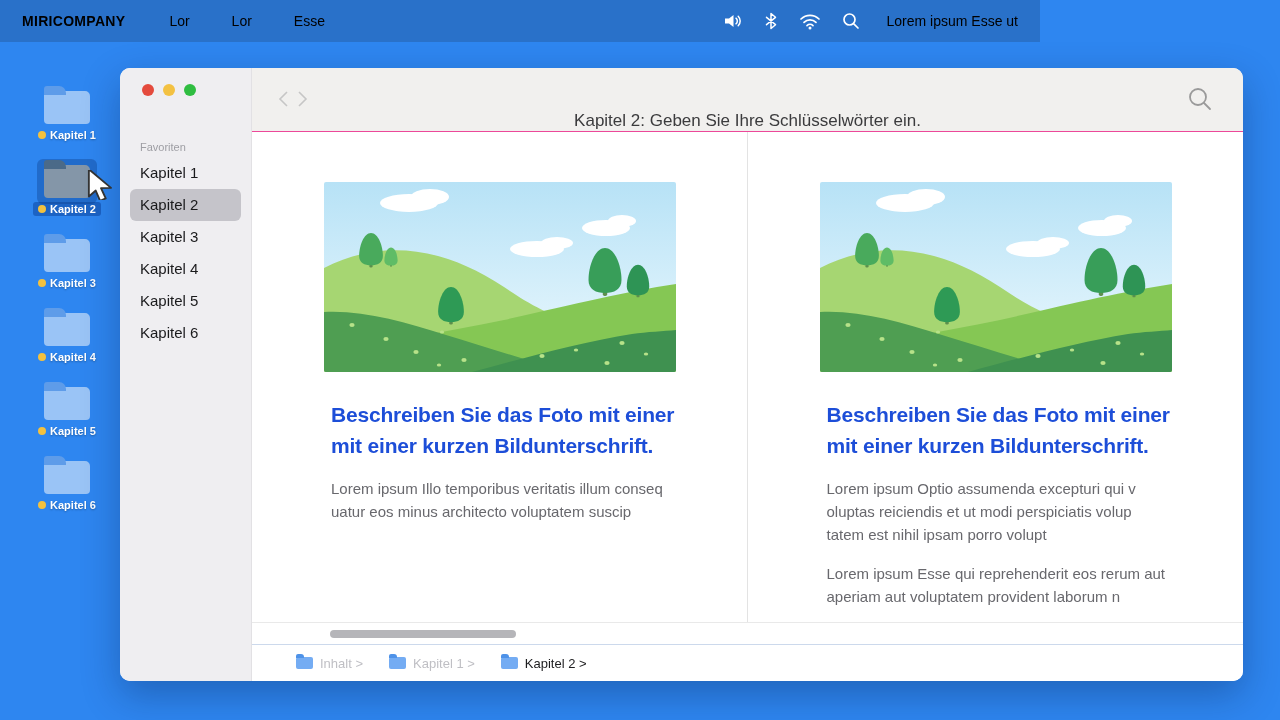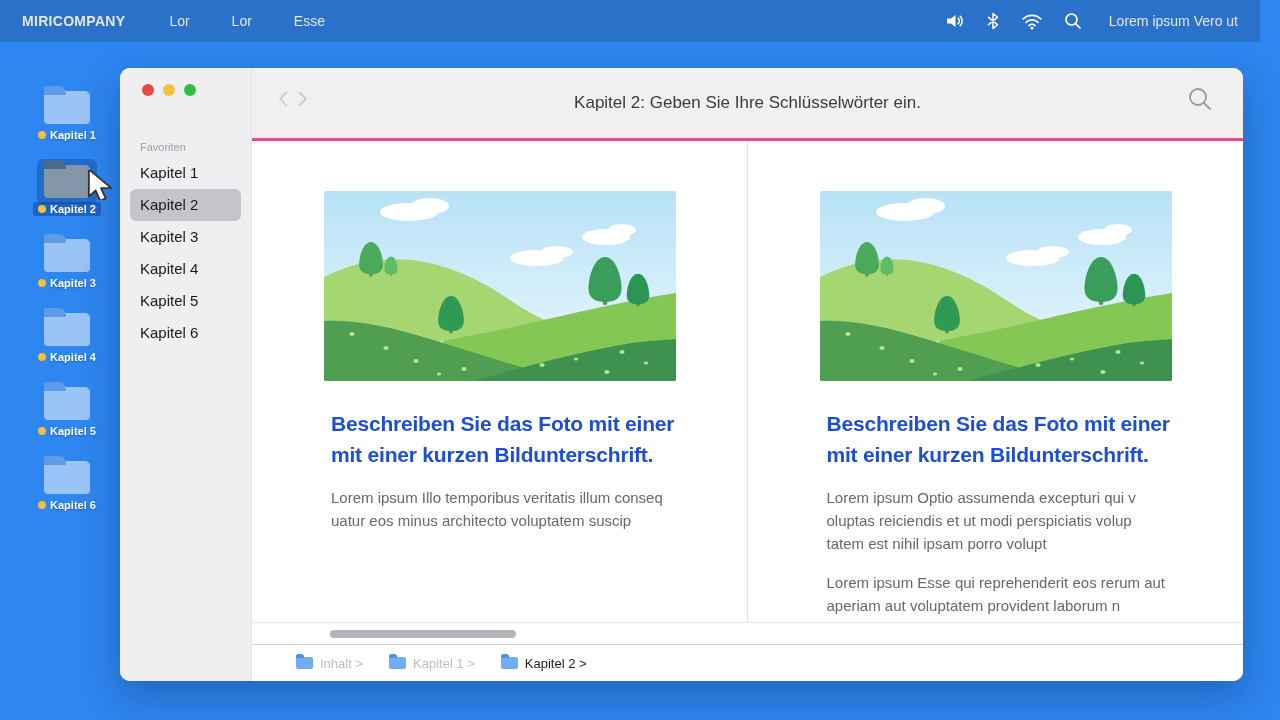--- a/index.html
+++ b/index.html
@@ -1,21 +1,21 @@
 <!DOCTYPE html>
 <html><head>
 <meta charset="utf-8">
 <style>
   * { margin:0; padding:0; box-sizing:border-box; }
   html,body { width:1280px; height:720px; overflow:hidden; }
   body { font-family:"Liberation Sans", sans-serif; background:#2e86f0; position:relative; }
 
   
-  .menubar { position:absolute; left:0; top:0; width:1260px; height:42px;
-    background:#2971c9; display:flex; align-items:center; padding:0 22px; color:#e5e5e5; }
+  .menubar { position:absolute; left:0; top:0; width:1040px; height:42px;
+    background:#2971c9; display:flex; align-items:center; padding:0 22px; color:#000000; }
   .brand { font-size:14px; font-weight:700; letter-spacing:.3px; margin-right:38px; }
   .menu-item { font-size:14px; margin-right:30px; padding:2px 6px; }
   .mb-right { margin-left:auto; display:flex; align-items:center; gap:21px; }
   .mb-icon { display:flex; align-items:center; }
   .mb-status { font-size:14px; margin-left:6px; }
 
   
   .desktop-icons { position:absolute; left:28px; top:84px; width:78px; }
   .dicon { position:relative; width:78px; display:flex; flex-direction:column;
     align-items:center; margin-bottom:16px; }
@@ -45,22 +45,22 @@
   .lights { display:flex; gap:9px; padding-left:12px; }
   .light { width:12px; height:12px; border-radius:50%; }
   .light.red { background:#e44a3d; } .light.yellow { background:#f3c142; } .light.green { background:#2fbd41; }
   .fav-label { margin:45px 0 4px 10px; font-size:11px; color:#9e9ea4; }
   .side-item { height:32px; line-height:32px; padding-left:10px; font-size:15px;
     color:#1a1a1c; border-radius:6px; }
   .side-item.selected { background:#c5c4ca; }
 
   .main { flex:1; display:flex; flex-direction:column; min-width:0; }
 
-  .toolbar { position:relative; height:73px; flex:none; background:#f1f0ee;
-    border-bottom:3px solid #ec4899; display:flex; align-items:center; justify-content:center; }
+  .toolbar { position:relative; height:64px; flex:none; background:#f1f0ee;
+    border-bottom:1px solid #ec4899; display:flex; align-items:flex-end; justify-content:center; }
   .nav-chevrons { position:absolute; left:24px; top:21px; display:flex; gap:2px; }
   .tb-title { font-size:17px; color:#3b3b3d; }
   .tb-search { position:absolute; right:30px; top:18px; }
 
   .content { flex:1; display:flex; min-height:0; background:#fff; }
   .col { width:50%; padding:50px 40px 0 79px; }
   .col.first { border-right:1px solid #e3e3e3; }
   .figure { width:352px; height:190px; margin-left:-7px; border-radius:2px; overflow:hidden; }
   .col-heading { margin-top:23px; font-size:21px; line-height:31px; font-weight:600;
     color:#1d4ed8; letter-spacing:-.2px; white-space:pre-line; }
@@ -154,21 +154,21 @@
           <path d="M2,7 a13,13 0 0 1 18,0 M5,10.4 a8.5,8.5 0 0 1 12,0 M8,13.6 a4.3,4.3 0 0 1 6,0" stroke="#fff" stroke-width="1.7" fill="none" stroke-linecap="round"></path>
           <circle cx="11" cy="16" r="1.5" fill="#fff"></circle>
         </svg>
     </span>
     <span class="mb-icon">
       <svg width="18" height="18" viewBox="0 0 18 18">
           <circle cx="7.5" cy="7.5" r="5.5" stroke="#fff" stroke-width="1.7" fill="none"></circle>
           <line x1="11.8" y1="11.8" x2="16" y2="16" stroke="#fff" stroke-width="1.7" stroke-linecap="round"></line>
         </svg>
     </span>
-    <span class="mb-status">Lorem ipsum Vero ut</span>
+    <span class="mb-status">Lorem ipsum Esse ut</span>
   </div>
 </div>
 
 <div class="desktop-icons">
   <div class="dicon">
     <div class="folder"></div>
     <div class="dlabel">
         <span class="dot"></span>
         <span>Kapitel 1</span>
       </div>

